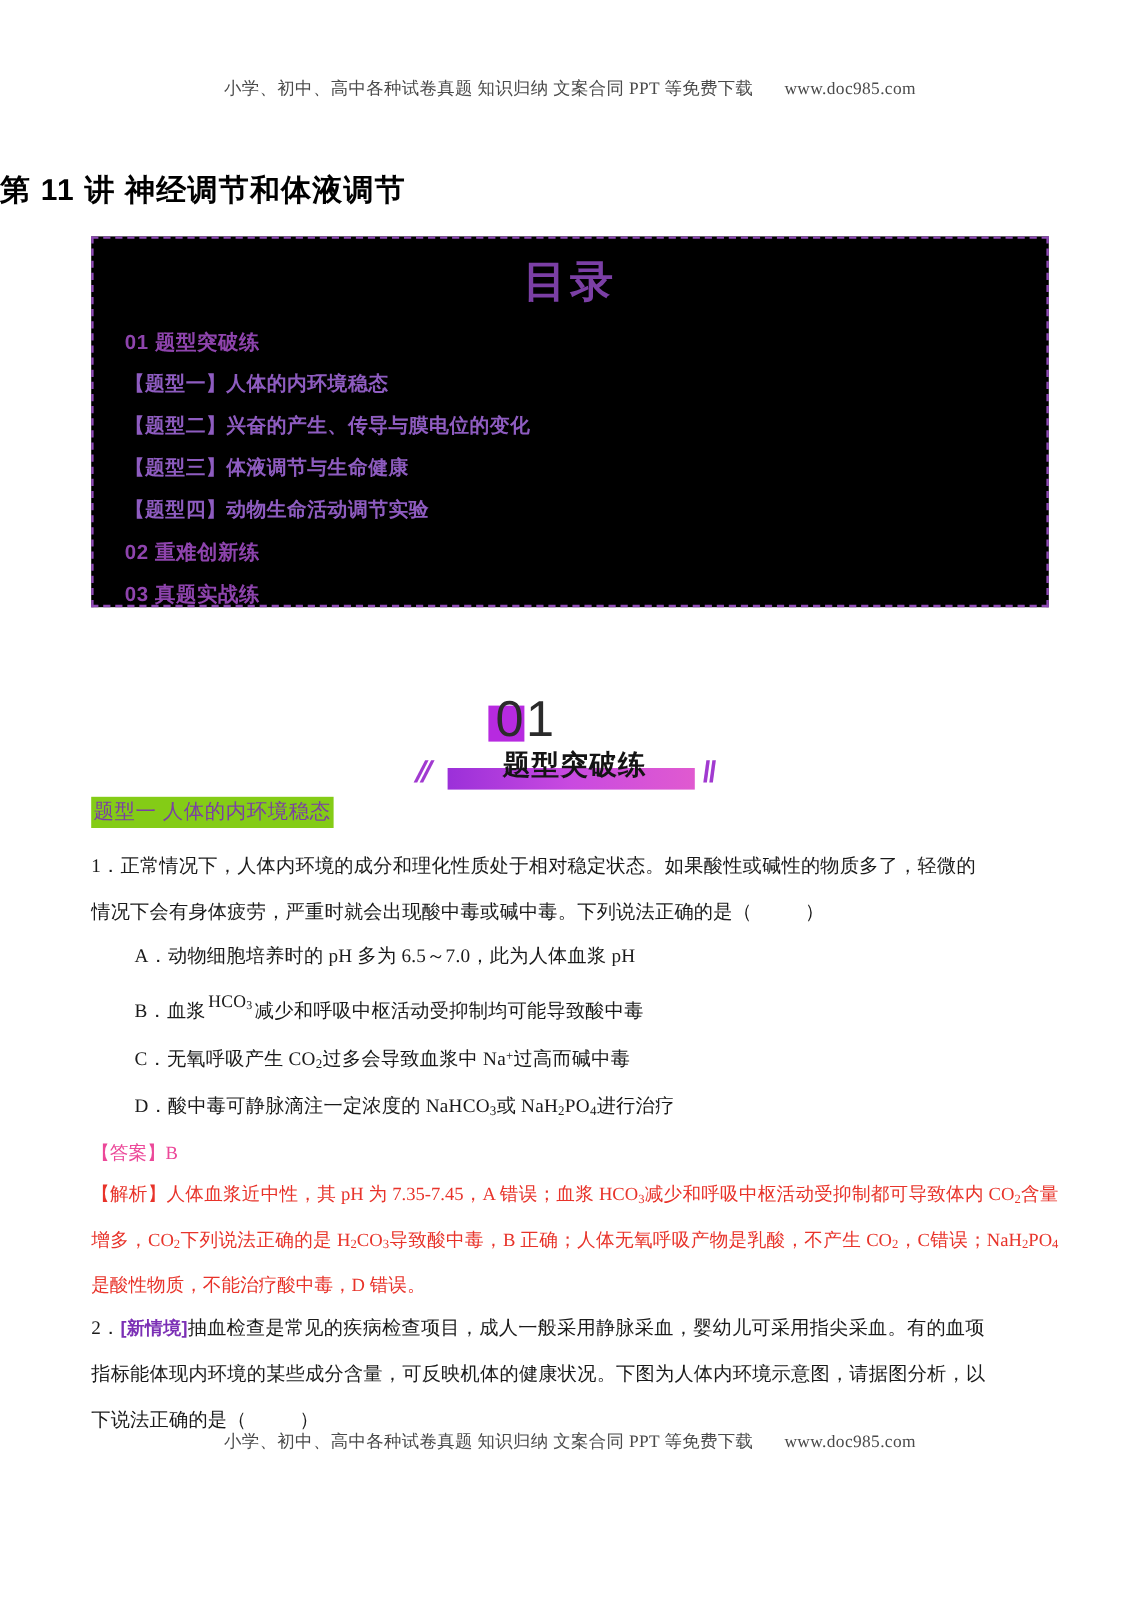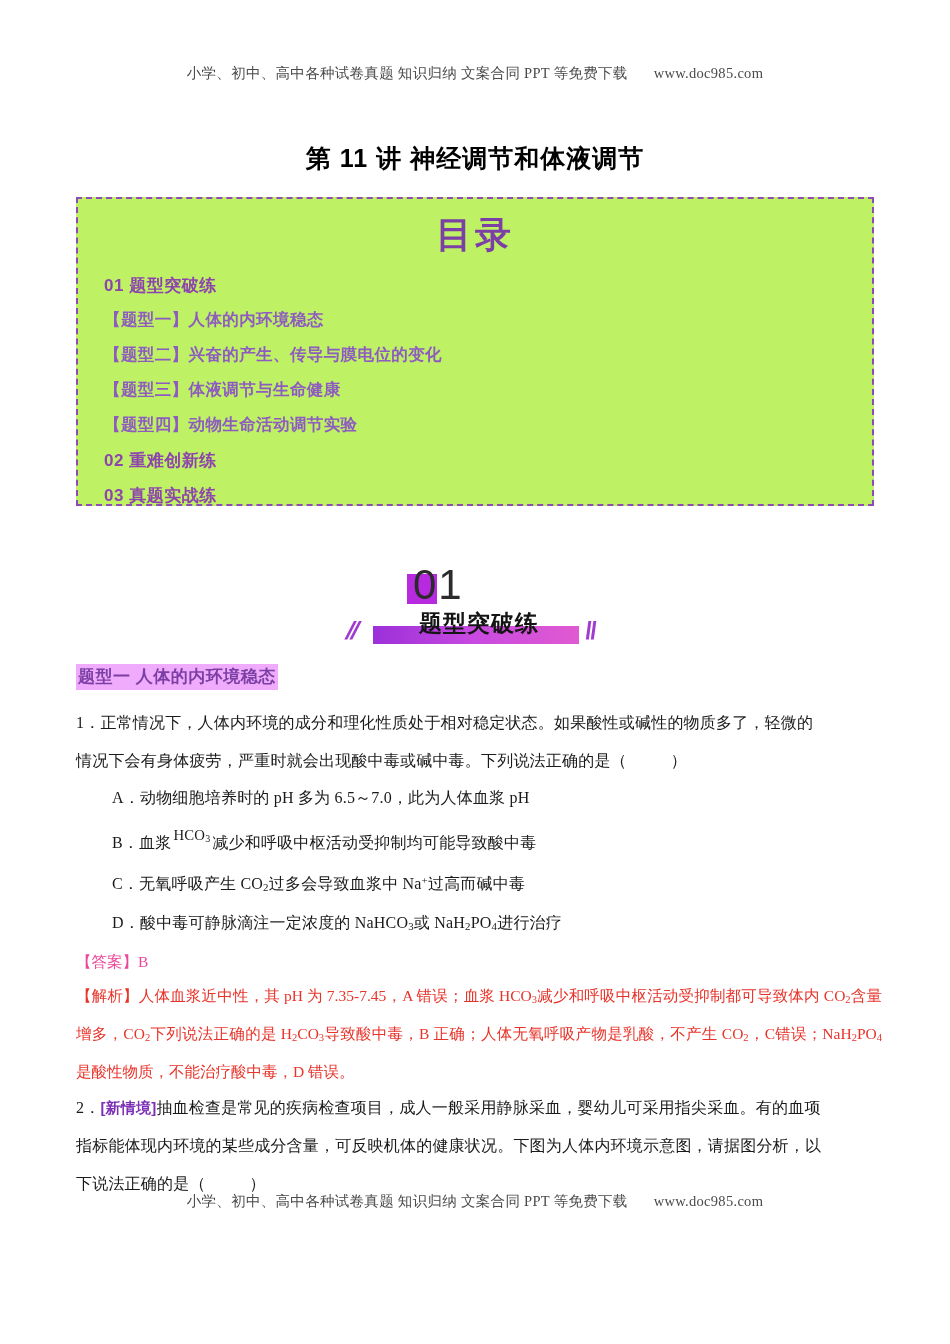--- a/index.html
+++ b/index.html
@@ -52,38 +52,37 @@
   .running-foot .url {
     margin-left: 26px;
   }
 
   
   .doc-title {
     position: absolute;
     left: 0;
     top: 142px;
     width: 950px;
-    text-align: center;
     font-family: "Liberation Sans", "DejaVu Sans", sans-serif;
     font-weight: bold;
     font-size: 25px;
     color: #000000;
     letter-spacing: 1px;
   }
 
   
   .toc-box {
     position: absolute;
     left: 76px;
     top: 197px;
     width: 798px;
     height: 309px;
     box-sizing: border-box;
     border: 2px dashed #8e4ab5;
-    background: #bef264;
+    background: #000000;
     padding: 8px 22px 10px 22px;
   }
   .toc-heading {
     text-align: center;
     font-family: "Liberation Sans", "DejaVu Sans", sans-serif;
     font-weight: bold;
     font-size: 36px;
     color: #7b3fa5;
     letter-spacing: 3px;
     margin-top: 4px;
@@ -103,21 +102,21 @@
     color: #8e5cc0;
     margin: 0 0 13px 4px;
     letter-spacing: 0.4px;
     font-weight: bold;
   }
 
   
   .banner {
     position: absolute;
     left: 0;
-    top: 564px;
+    top: 578px;
     width: 950px;
     height: 100px;
   }
   .banner-inner {
     position: relative;
     width: 280px;
     margin: 0 auto;
     height: 100px;
   }
   .banner-sq {
@@ -174,24 +173,24 @@
 
   
   .content {
     position: absolute;
     left: 76px;
     top: 664px;
     width: 806px;
   }
   .qtype-head {
     font-family: "Liberation Sans", "DejaVu Sans", sans-serif;
-    font-weight: bold;
+    font-weight: normal;
     font-size: 17px;
     color: #7b3fa5;
-    background: #f0abfc;
+    background: #84cc16;
     display: inline-block;
     padding: 1px 2px 2px 2px;
     letter-spacing: 0.5px;
     margin-bottom: 10px;
   }
   .q-line {
     font-size: 16px;
     line-height: 38px;
     color: #1a1a1a;
     text-align: justify;

